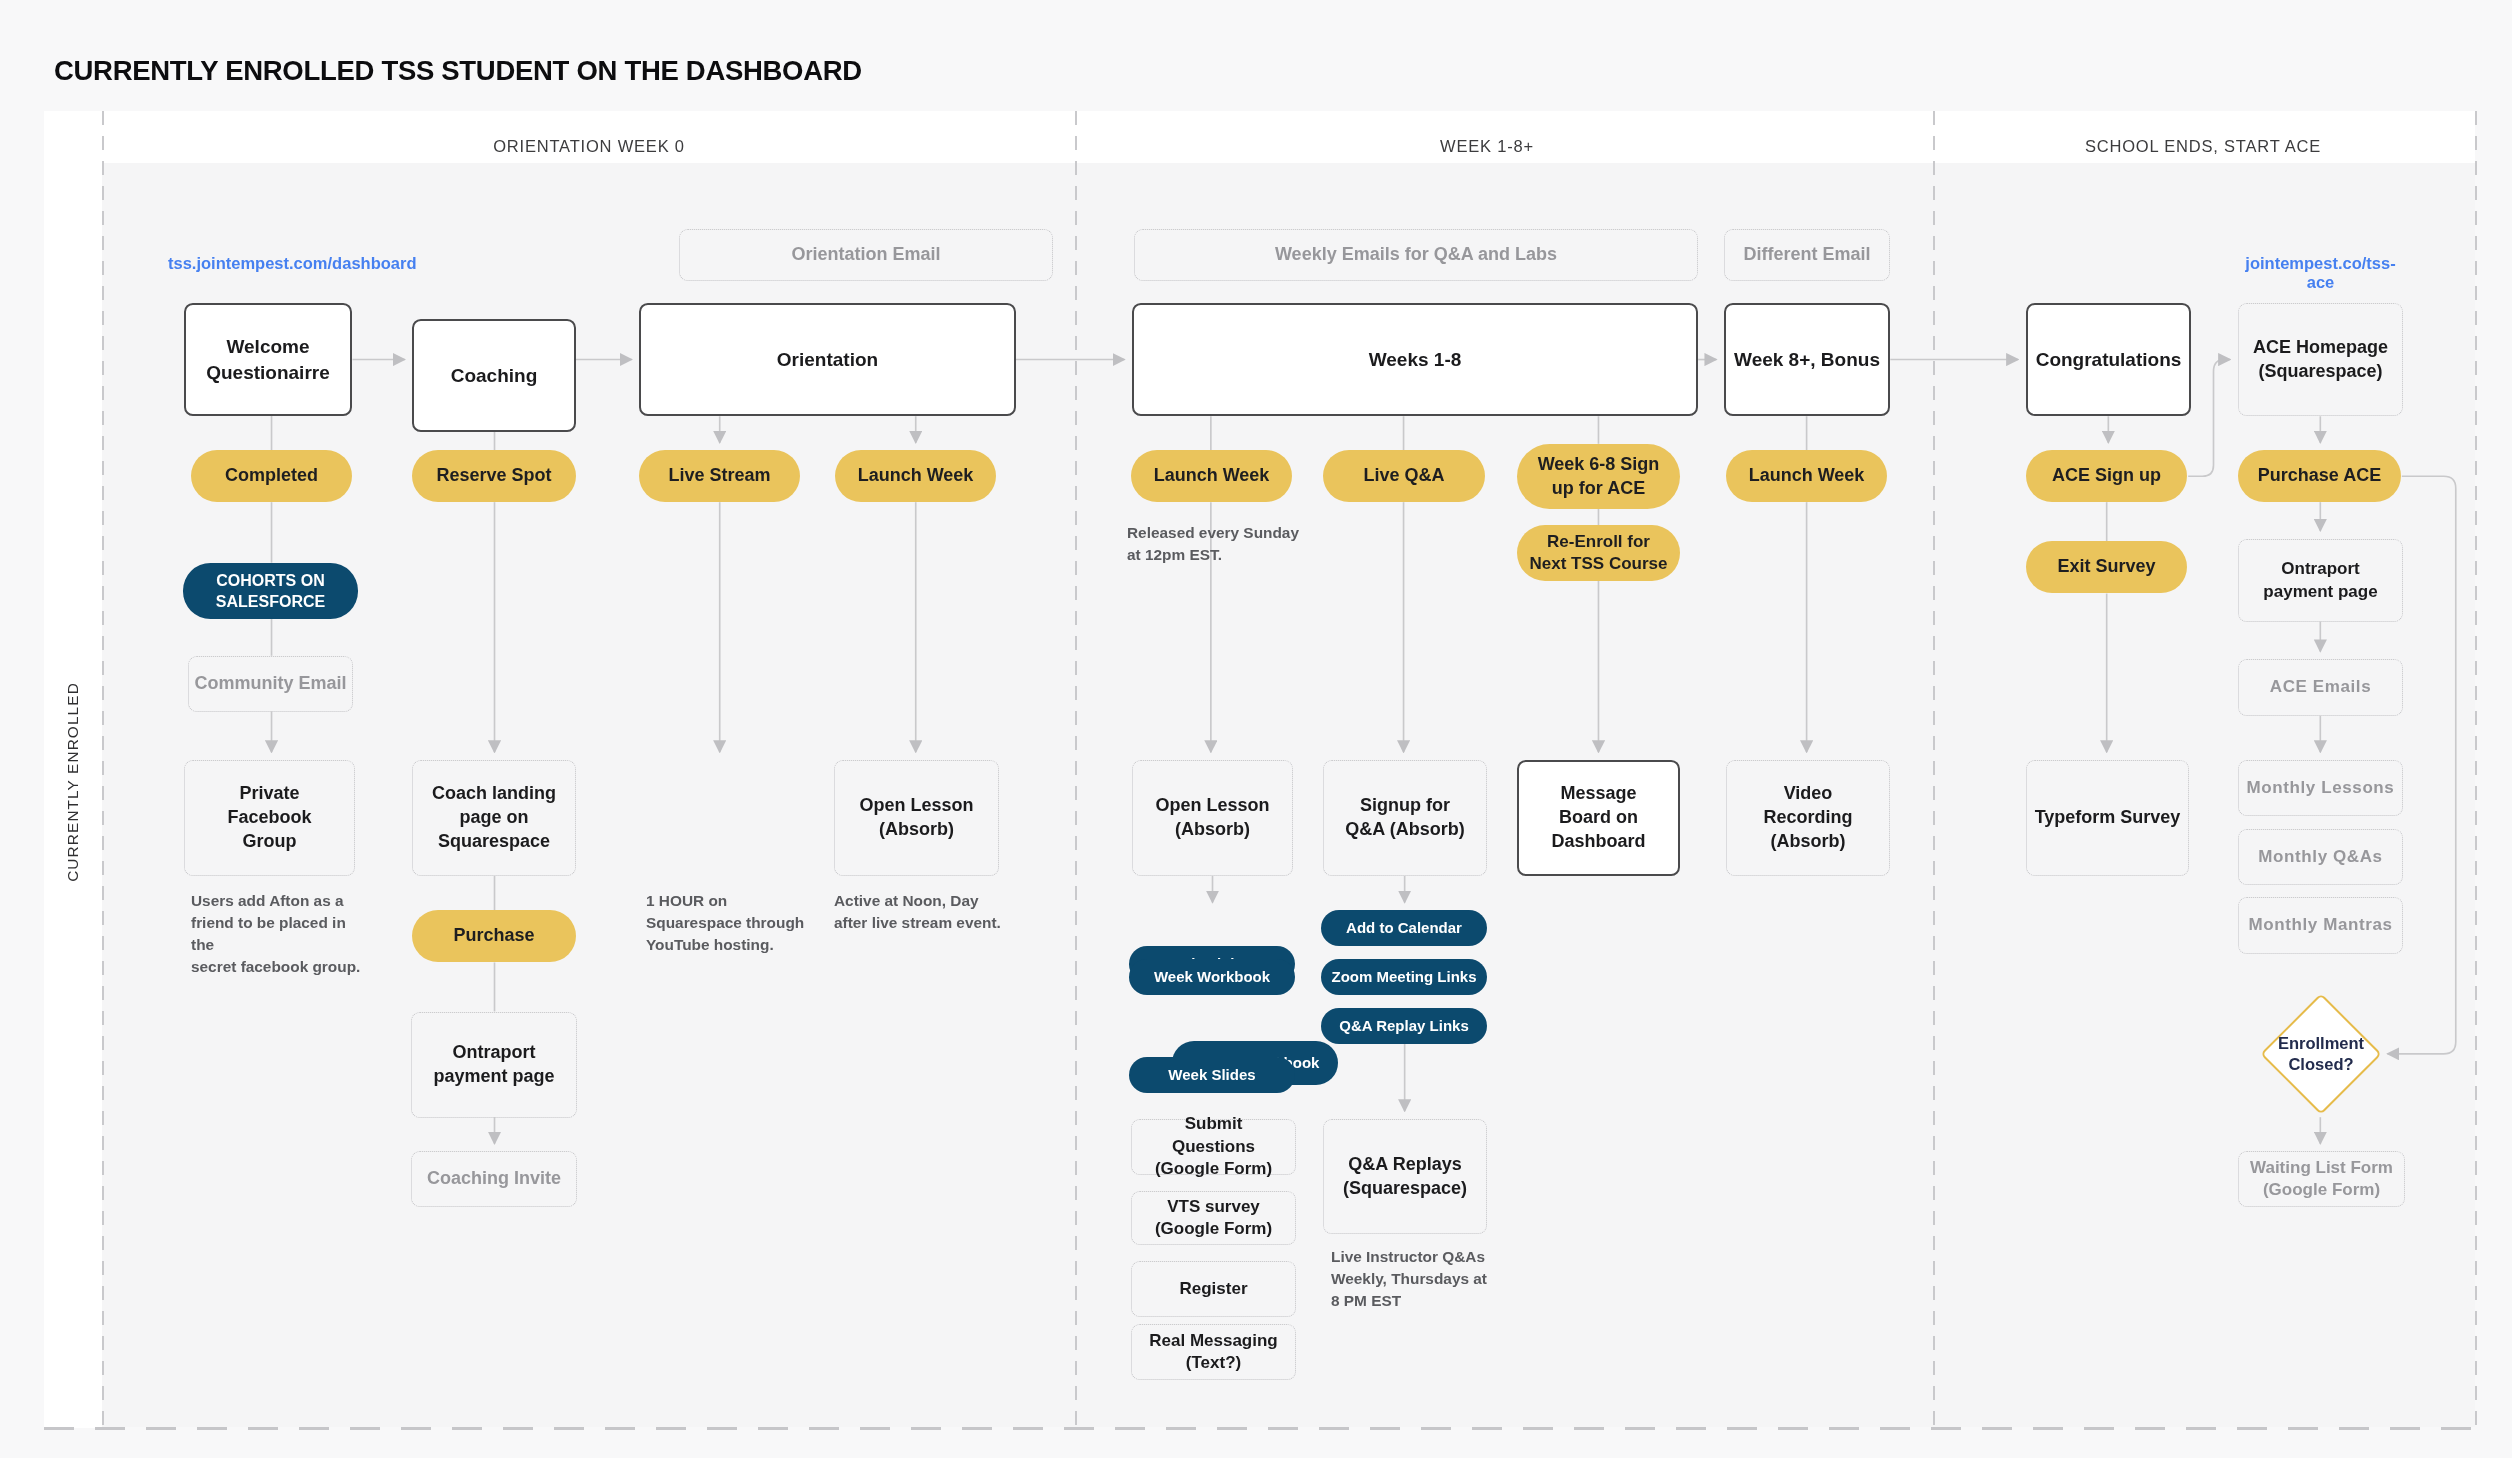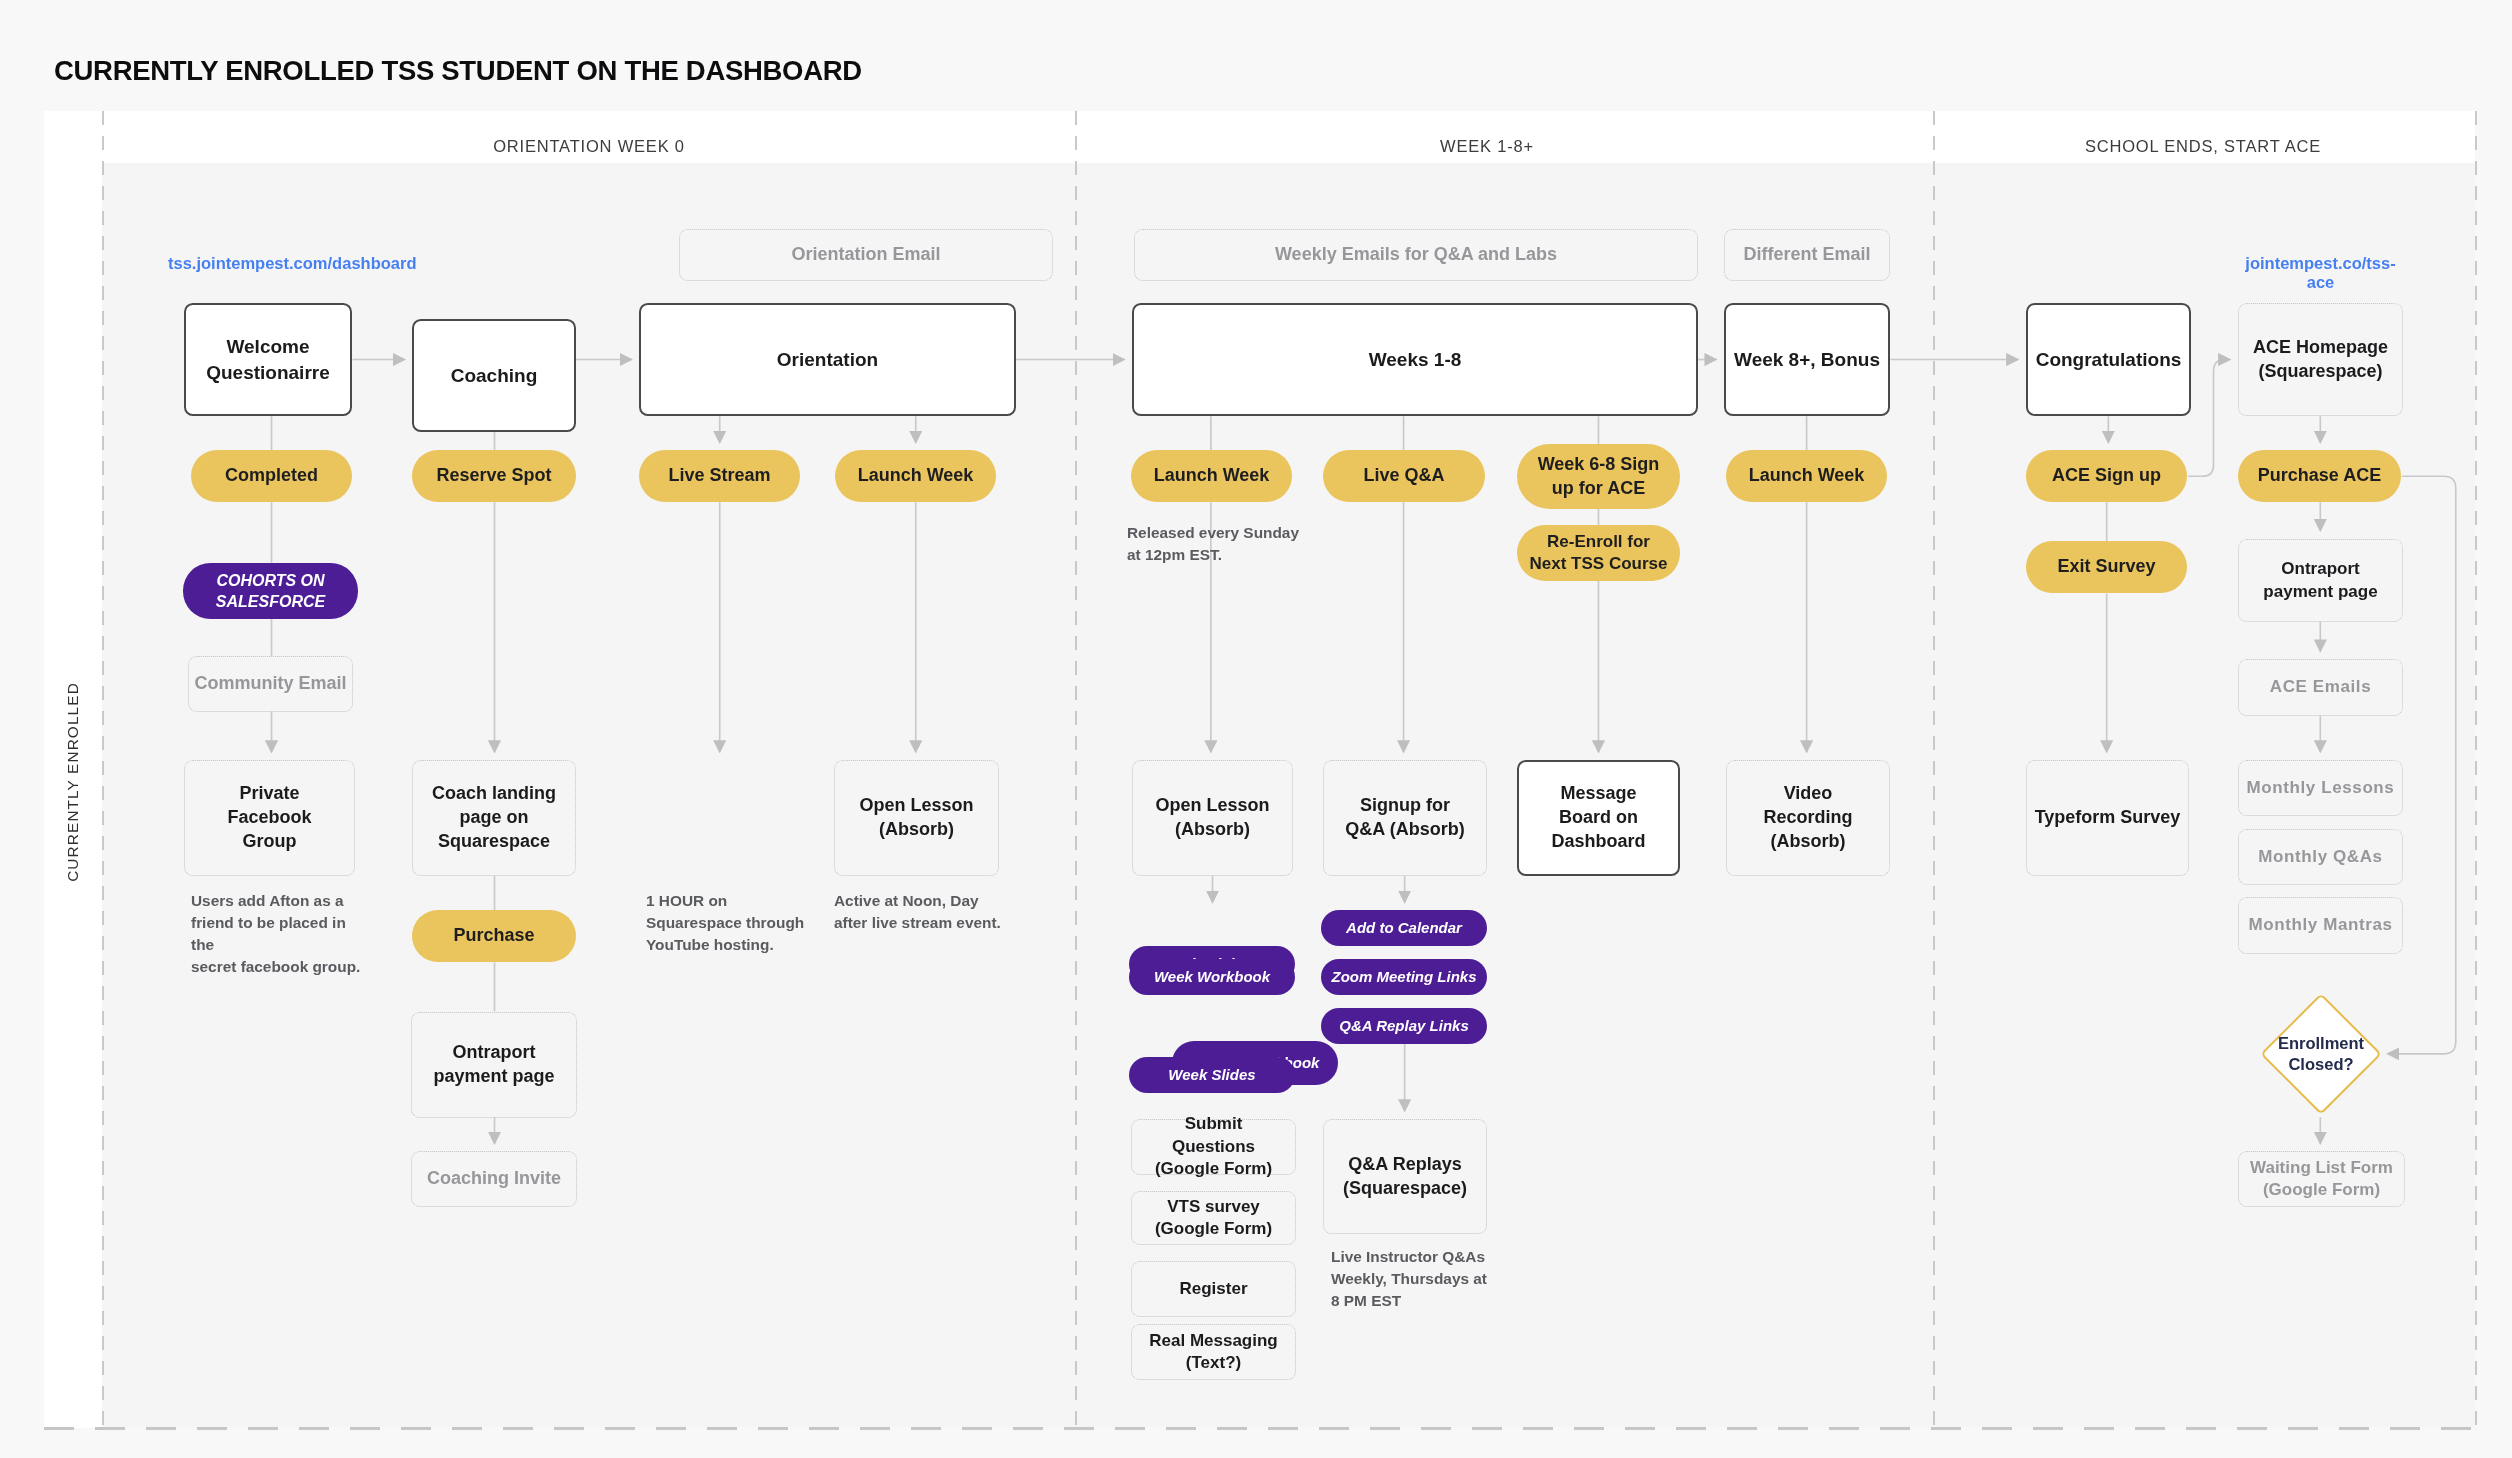--- a/index.html
+++ b/index.html
@@ -19,21 +19,21 @@
   .lane-label{position:absolute;left:73px;top:782px;transform:translate(-50%,-50%) rotate(-90deg);
               font-size:15.4px;font-weight:500;color:#2f2f31;letter-spacing:1.1px;white-space:nowrap;}
   .nd{position:absolute;display:flex;align-items:center;justify-content:center;text-align:center;
       box-sizing:border-box;line-height:1.32;}
   .box{background:#ffffff;border:2.2px solid #4a4a4c;border-radius:8.8px;font-size:19px;font-weight:700;
        color:#1b1b1d;}
   .dashed{background:transparent;border:1.7px dotted #c2c2c5;border-radius:8.8px;font-size:18px;
           font-weight:700;color:#1b1b1d;padding:4.4px;}
   .ghost{color:#97979b;}
   .pill{background:#eac45c;border-radius:33px;font-size:18px;font-weight:700;color:#1e1e20;}
-  .navy{background:#4c1d95;border-radius:27.5px;font-size:15px;font-weight:700;color:#ffffff;font-style:italic;}
+  .navy{background:#0c4a6e;border-radius:27.5px;font-size:15px;font-weight:700;color:#ffffff;}
   .note{position:absolute;font-size:15.4px;font-weight:600;color:#5a5b5f;line-height:1.42;
         white-space:pre-line;text-align:left;}
   .link{position:absolute;font-size:16.5px;font-weight:700;color:#4680f0;}
   .svg-overlay{position:absolute;left:0;top:0;pointer-events:none;}
   .diamond-wrap{position:absolute;left:2258px;top:991px;width:126px;height:126px;}
   .diamond-shape{position:absolute;left:20px;top:20px;width:86px;height:86px;background:#ffffff;
                  border:2.8px solid #e6bb4a;border-radius:5.5px;transform:rotate(45deg);box-sizing:border-box;}
   .diamond-label{position:absolute;left:0;top:0;width:126px;height:126px;display:flex;align-items:center;
                  justify-content:center;text-align:center;font-size:16.5px;font-weight:700;color:#232c4d;
                  line-height:1.25;}

